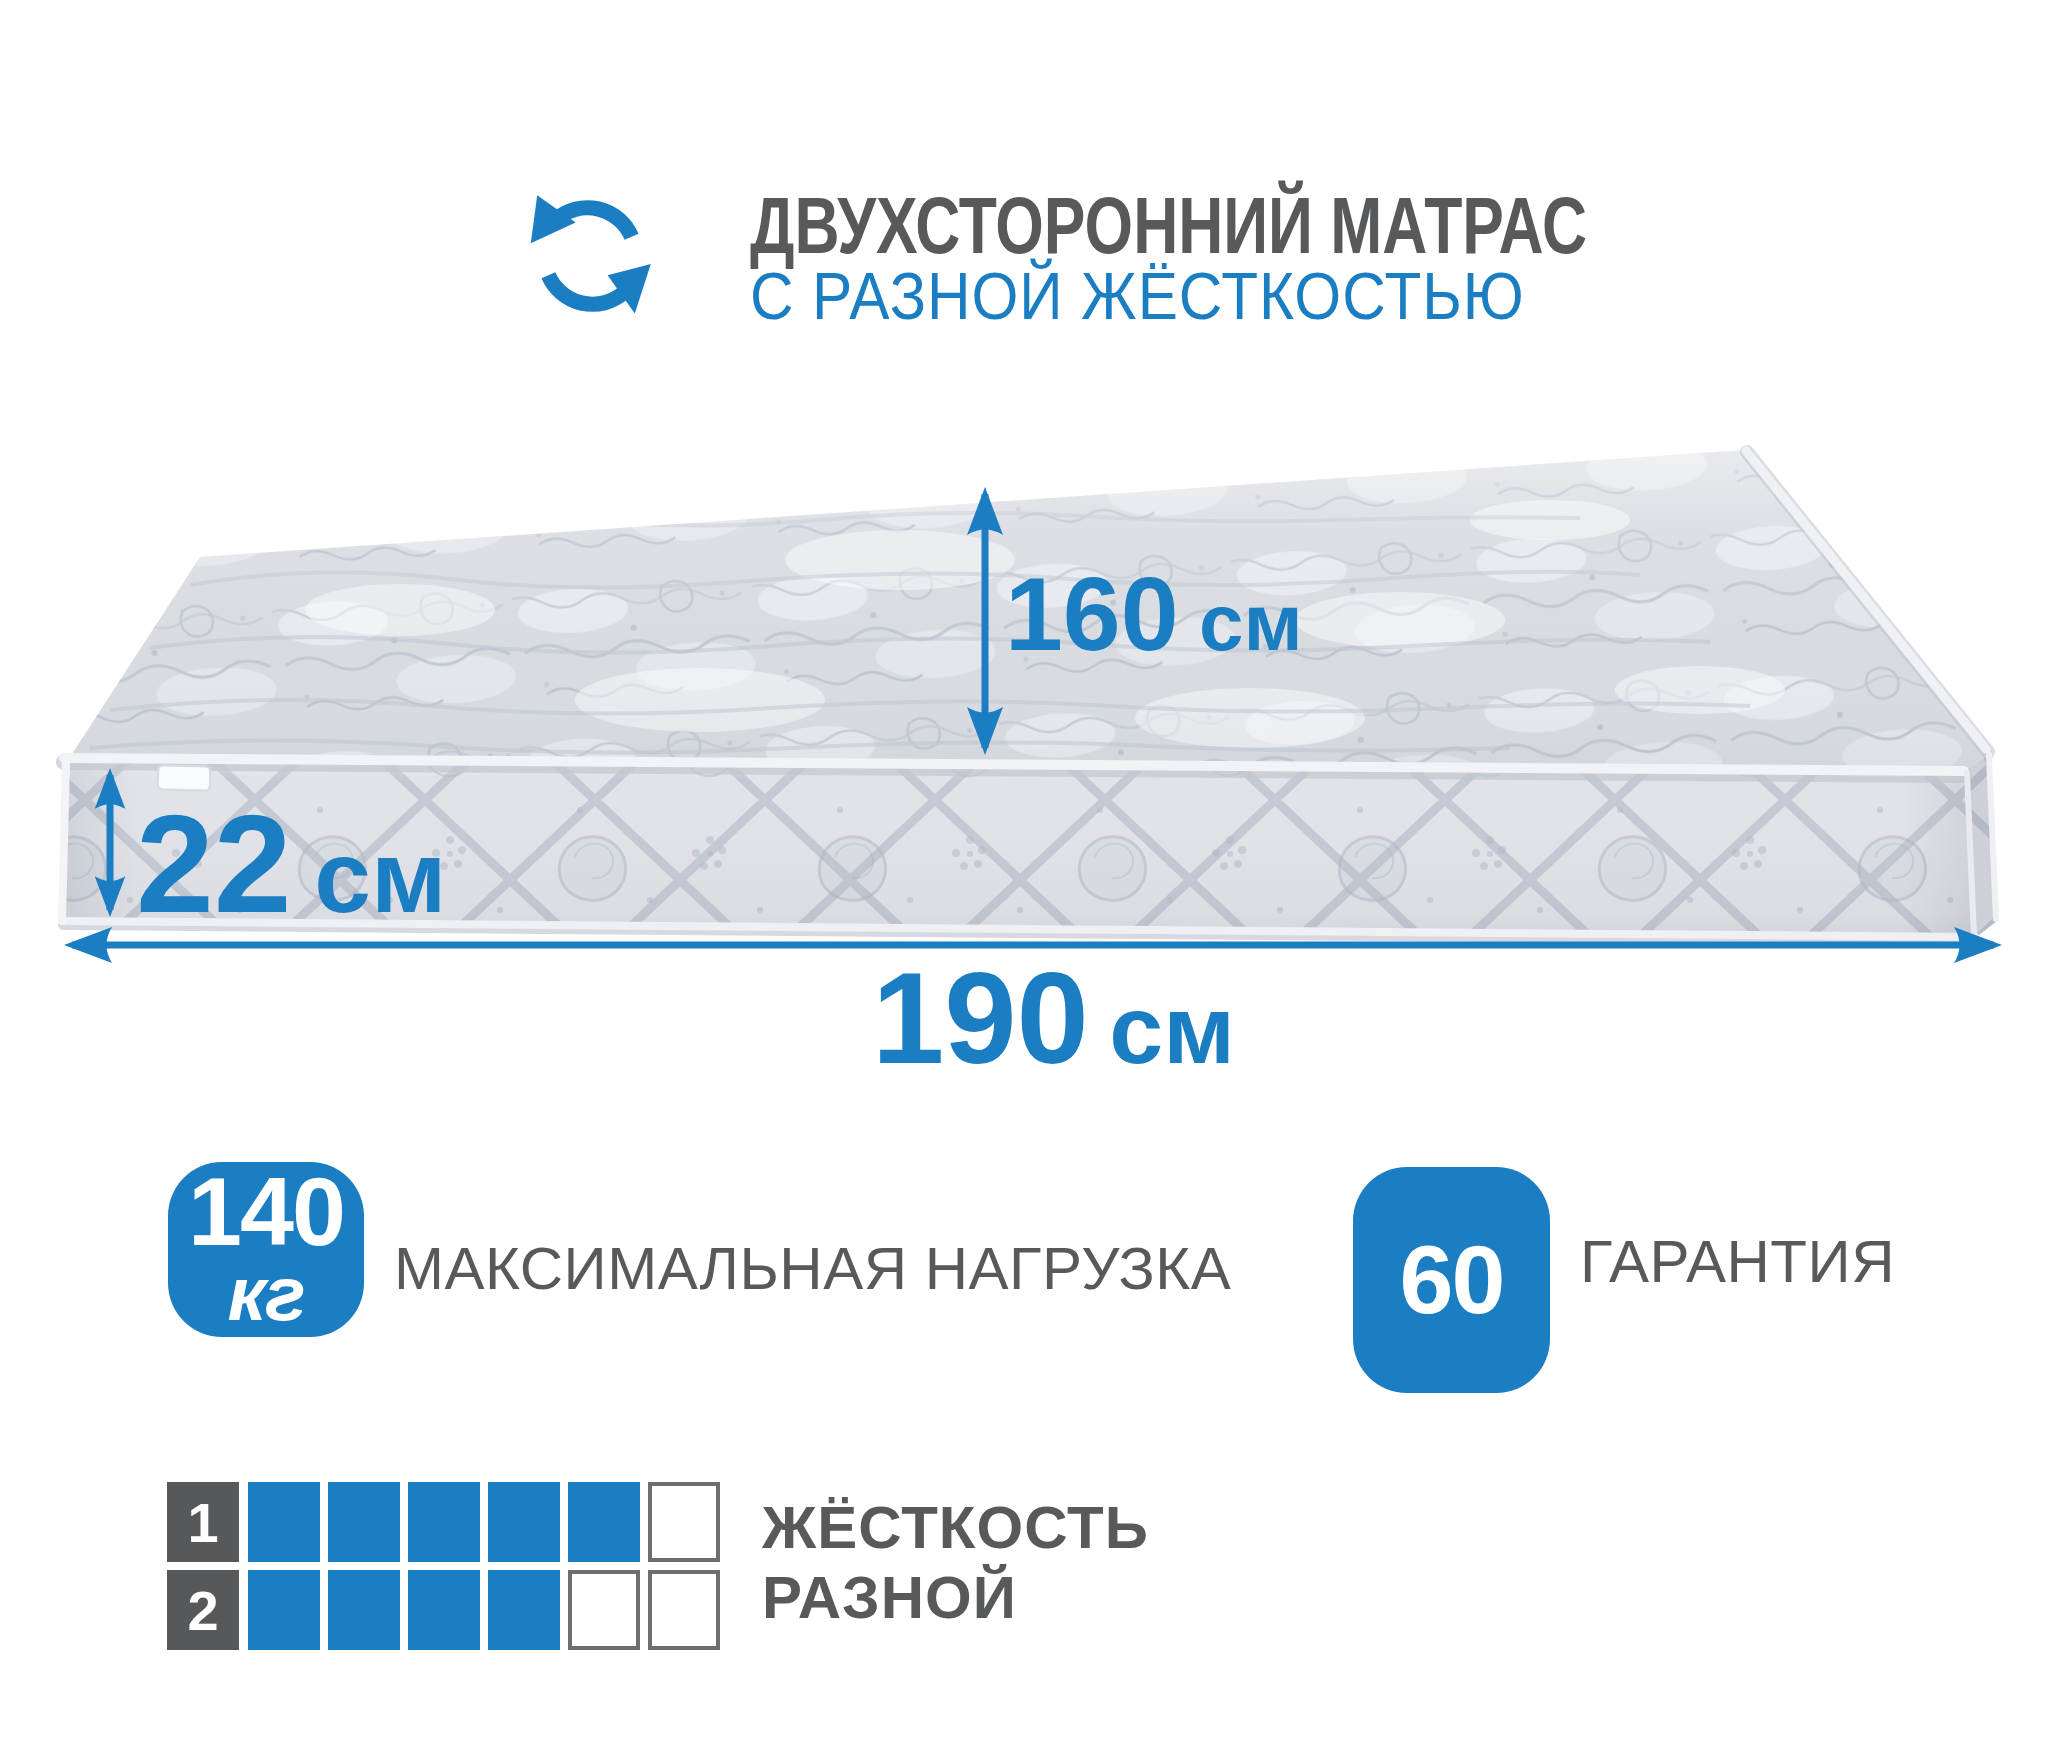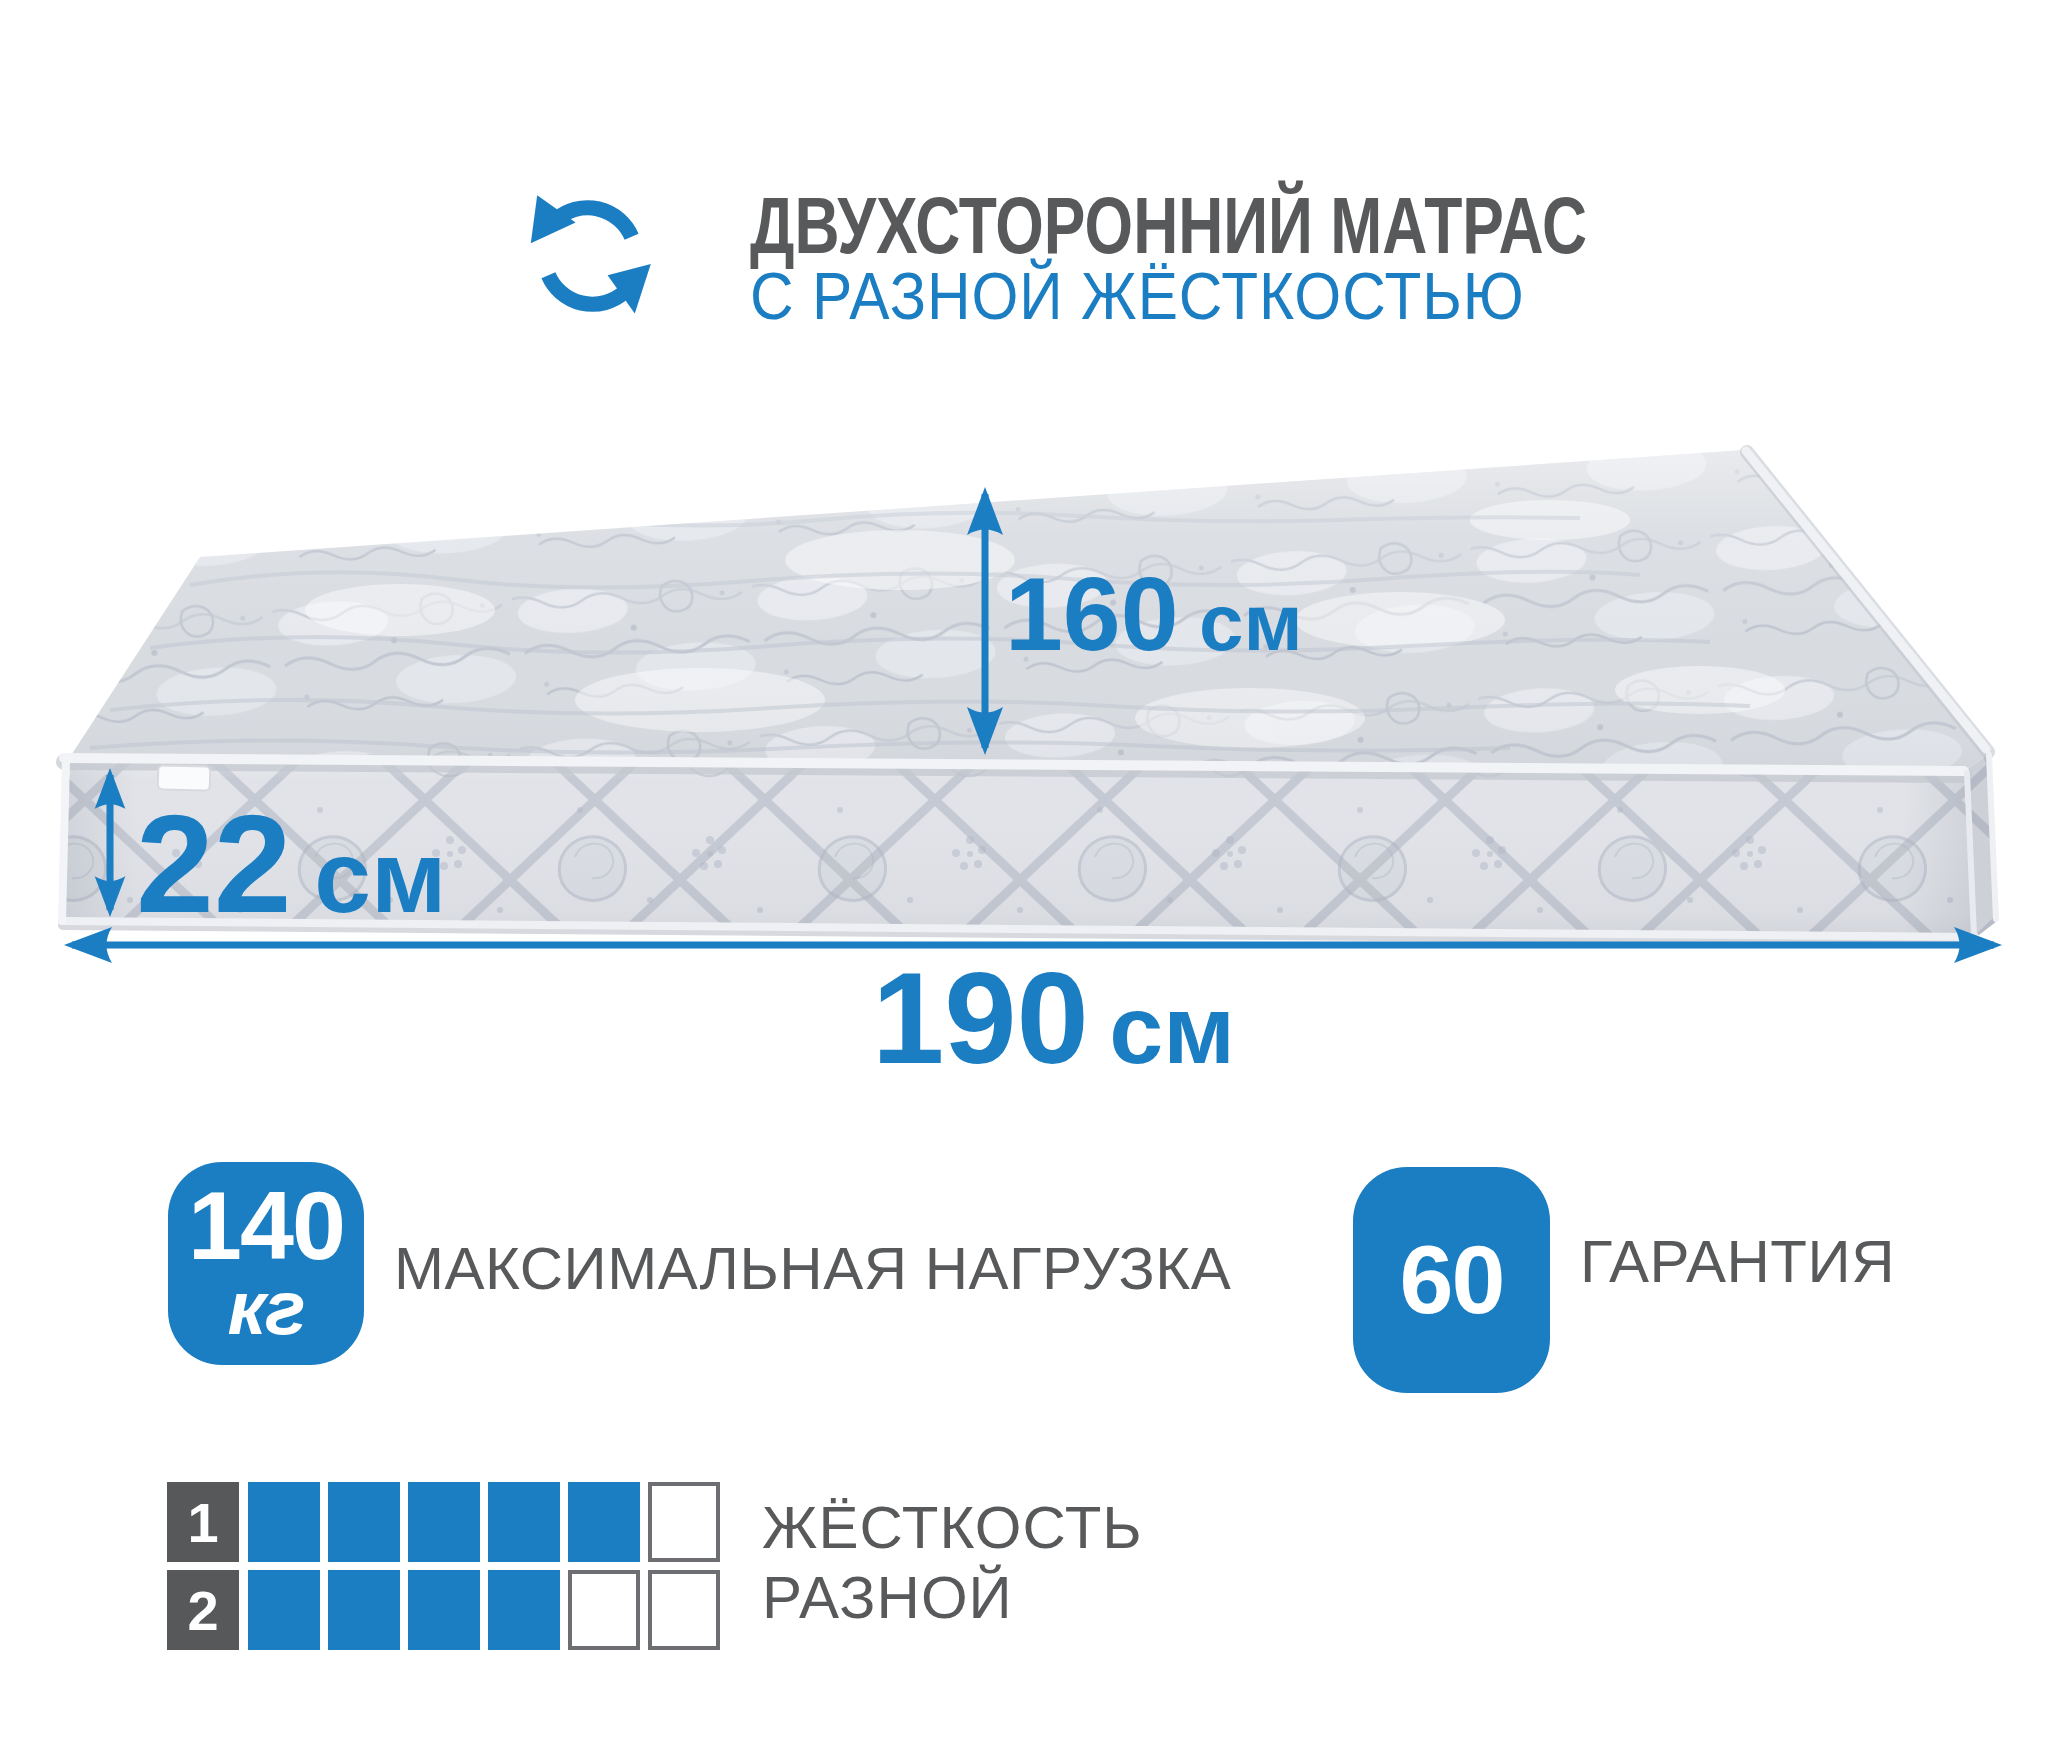--- a/index.html
+++ b/index.html
@@ -36,21 +36,21 @@
   .dim-num{font-family:"Liberation Sans","DejaVu Sans",sans-serif;font-weight:bold;fill:var(--accent-blue);}
   .arrow-line{stroke:var(--accent-blue);stroke-width:7;fill:none;}
   .arrow-head{fill:var(--accent-blue);}
 
   
   .badge{
     background:var(--accent-blue);color:#ffffff;border-radius:54px;
     display:flex;flex-direction:column;align-items:center;justify-content:center;
     text-align:center;
   }
-  #badge-load{left:168px;top:1162px;width:196px;height:203px;}
+  #badge-load{left:168px;top:1162px;width:196px;height:175px;}
   #badge-warranty{left:1353px;top:1167px;width:197px;height:226px;}
   .badge .big{font-size:97px;font-weight:bold;line-height:.92;letter-spacing:-2px;}
   .badge .small{font-size:76px;font-weight:bold;line-height:1;letter-spacing:-1px;font-style:italic;}
   #badge-warranty .small{font-size:84px;}
   .caption{
     color:var(--text-gray);font-size:60px;line-height:78px;font-weight:400;
     white-space:nowrap;letter-spacing:.5px;
   }
   #load-caption{left:394px;top:1198px;margin-top:32px;}
   #warranty-caption{left:1580px;top:1232px;line-height:1;}
@@ -60,21 +60,21 @@
   .f-row{display:flex;align-items:center;}
   .f-num{
     width:72px;height:80px;background:var(--label-square-gray);color:#ffffff;
     font-size:56px;font-weight:bold;display:flex;align-items:center;justify-content:center;
     margin-right:9px;
   }
   .f-cells{display:flex;gap:8px;}
   .cell{width:72px;height:80px;}
   .cell.filled{background:var(--accent-blue);}
   .cell.empty{background:#ffffff;border:4px solid var(--empty-square-border);}
-  .firm-caption{color:var(--text-gray);font-size:60px;letter-spacing:1px;white-space:nowrap;line-height:1;}
+  .firm-caption{color:var(--text-gray);font-size:60px;letter-spacing:1px;white-space:nowrap;line-height:1;font-weight:bold;}
   #firm-caption-1{left:762px;top:1498px;}
   #firm-caption-2{left:762px;top:1568px;}
 </style>
 </head>
 <body>
 
 <svg id="rotate-icon" class="abs" viewBox="0 0 100 100" aria-hidden="true">
   <g fill="none" stroke="var(--accent-blue)" stroke-width="9.5">
     <path d="M 76 38 A 30 30 0 0 0 29 27"></path>
     <path d="M 24 62 A 30 30 0 0 0 71 73"></path>

